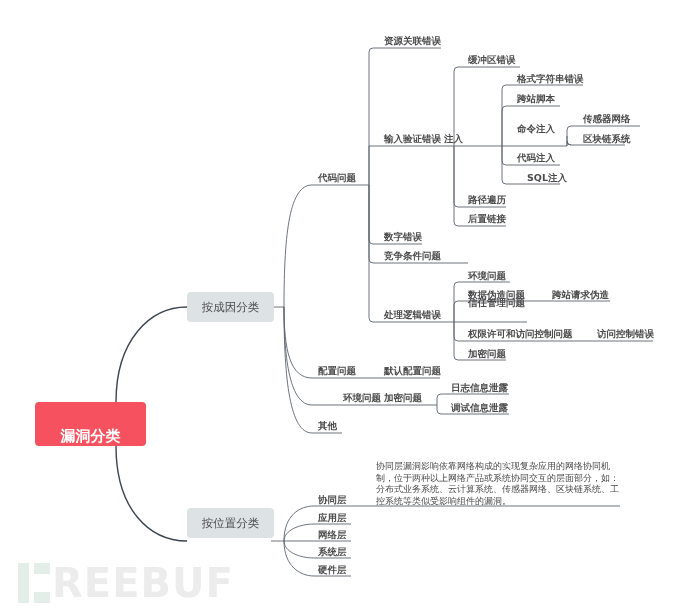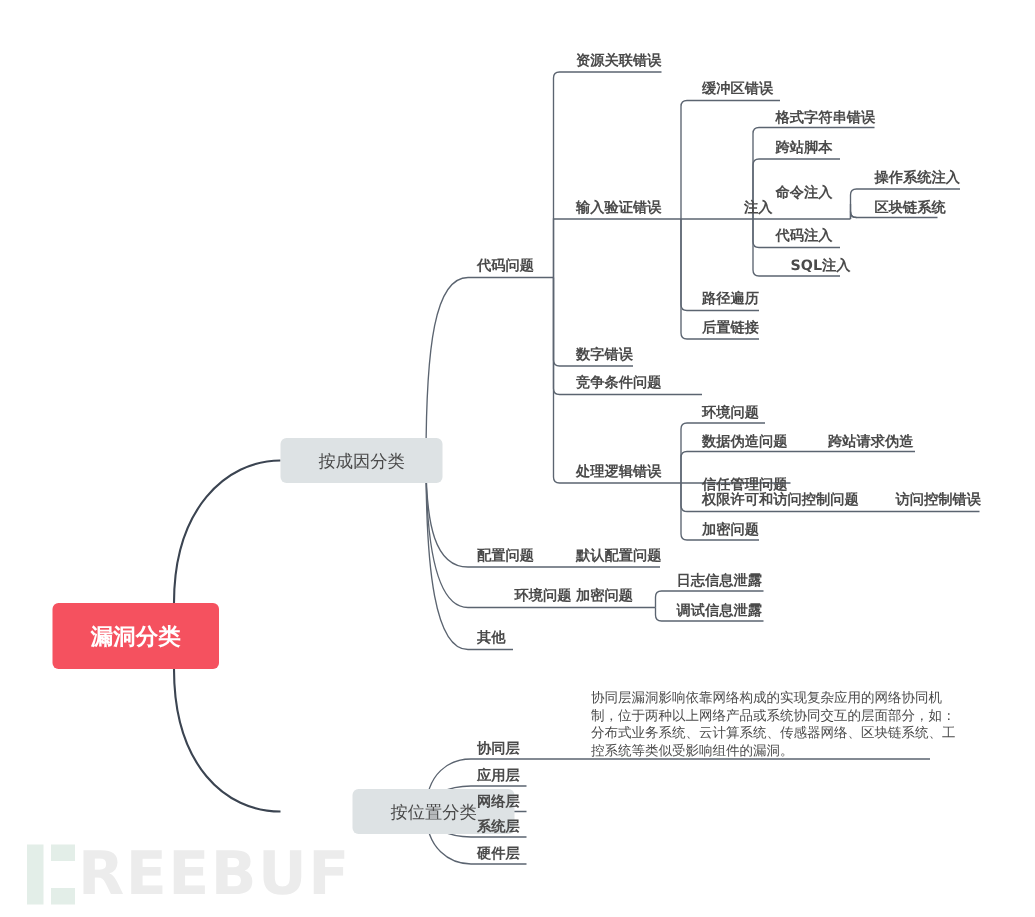--- a/index.html
+++ b/index.html
@@ -3,25 +3,25 @@
 <meta charset="utf-8">
 <style>
   html, body { margin: 0; padding: 0; background: #ffffff; }
   body { width: 690px; height: 611px; position: relative; overflow: hidden;
          font-family: "DejaVu Sans", "Liberation Sans", sans-serif; }
   #canvas { position: absolute; left: 0; top: 0; width: 690px; height: 611px; }
   svg.links { position: absolute; left: 0; top: 0; width: 690px; height: 611px; }
   .node { position: absolute; font-size: 9.5px; color: #4a4a4a; white-space: nowrap; line-height: 12px; font-weight: bold; }
   .root { position: absolute; left: 35px; top: 402px; width: 111px; height: 44px;
           background: #f5515f; border-radius: 4px; color: #fff; font-weight: bold;
-          font-size: 15px; display: flex; align-items: center; justify-content: center; }
-  .main { position: absolute; width: 108px; height: 30px; background: #dde2e4; border-radius: 4px;
+          font-size: 15px; display: flex; align-items: flex-end; justify-content: center; }
+  .main { position: absolute; width: 87px; height: 30px; background: #dde2e4; border-radius: 4px;
           color: #4a4a4a; font-size: 11.5px; display: flex; align-items: center; justify-content: center; }
   .note { position: absolute; left: 376px; top: 461px; width: 246px; font-size: 9px; line-height: 11.5px;
-          color: #4a4a4a; white-space: normal; margin-left: 18px; }
+          color: #4a4a4a; white-space: normal; }
   .watermark { position: absolute; left: 18px; top: 562px; height: 42px; display: flex; align-items: center; }
   .wm-bar { width: 11px; height: 40px; background: #e3eee8; margin-right: 5px; }
   .wm-block { display: flex; flex-direction: column; justify-content: space-between; height: 40px; width: 16px; margin-right: 2px; }
   .wm-block span { display: block; height: 11px; background: #e3eee8; }
   .wm-text { font-family: "DejaVu Sans", sans-serif; font-weight: bold; font-size: 40px; letter-spacing: 1px;
              color: #ececec; line-height: 40px; }
 </style>
 </head>
 <body>
 
@@ -81,53 +81,53 @@
     </g>
   </svg>
 
   <div class="root">
     <span>漏洞分类</span>
   </div>
 
   <div class="main" style="left:187px; top:292px;">
     <span>按成因分类</span>
   </div>
-  <div class="main" style="left:187px; top:526px;margin-left:48px;">
+  <div class="main" style="left:187px; top:508px;">
     <span>按位置分类</span>
   </div>
 
   <div class="node" style="left:318px; top:172px;">代码问题</div>
   <div class="node" style="left:318px; top:365px;">配置问题</div>
   <div class="node" style="left:318px; top:392px;margin-left:25px;">环境问题</div>
   <div class="node" style="left:318px; top:420px;">其他</div>
 
   <div class="node" style="left:384px; top:35px;">资源关联错误</div>
   <div class="node" style="left:384px; top:133px;">输入验证错误</div>
   <div class="node" style="left:384px; top:231px;">数字错误</div>
   <div class="node" style="left:384px; top:250px;">竞争条件问题</div>
   <div class="node" style="left:384px; top:309px;">处理逻辑错误</div>
 
   <div class="node" style="left:468px; top:54px;">缓冲区错误</div>
-  <div class="node" style="left:496px; top:133px;">注入</div>
+  <div class="node" style="left:444px; top:133px;">注入</div>
   <div class="node" style="left:468px; top:194px;">路径遍历</div>
   <div class="node" style="left:468px; top:213px;">后置链接</div>
 
   <div class="node" style="left:517px; top:73px;">格式字符串错误</div>
   <div class="node" style="left:517px; top:93px;">跨站脚本</div>
   <div class="node" style="left:517px; top:123px;">命令注入</div>
   <div class="node" style="left:517px; top:152px;">代码注入</div>
   <div class="node" style="left:517px; top:172px;margin-left:10px;">SQL注入</div>
 
-  <div class="node" style="left:583px; top:113px;">操作系统注入</div>
+  <div class="node" style="left:583px; top:113px;">传感器网络</div>
   <div class="node" style="left:583px; top:133px;">区块链系统</div>
 
   <div class="node" style="left:468px; top:270px;">环境问题</div>
   <div class="node" style="left:468px; top:289px;">数据伪造问题</div>
   <div class="node" style="left:552px; top:289px;">跨站请求伪造</div>
-  <div class="node" style="left:468px; top:318px;">信任管理问题</div>
+  <div class="node" style="left:468px; top:297px;">信任管理问题</div>
   <div class="node" style="left:468px; top:328px;">权限许可和访问控制问题</div>
   <div class="node" style="left:597px; top:328px;">访问控制错误</div>
   <div class="node" style="left:468px; top:348px;">加密问题</div>
 
   <div class="node" style="left:384px; top:365px;">默认配置问题</div>
   <div class="node" style="left:384px; top:392px;">加密问题</div>
   <div class="node" style="left:451px; top:382px;">日志信息泄露</div>
   <div class="node" style="left:451px; top:402px;">调试信息泄露</div>
 
   <div class="node" style="left:318px; top:494px;">协同层</div>

